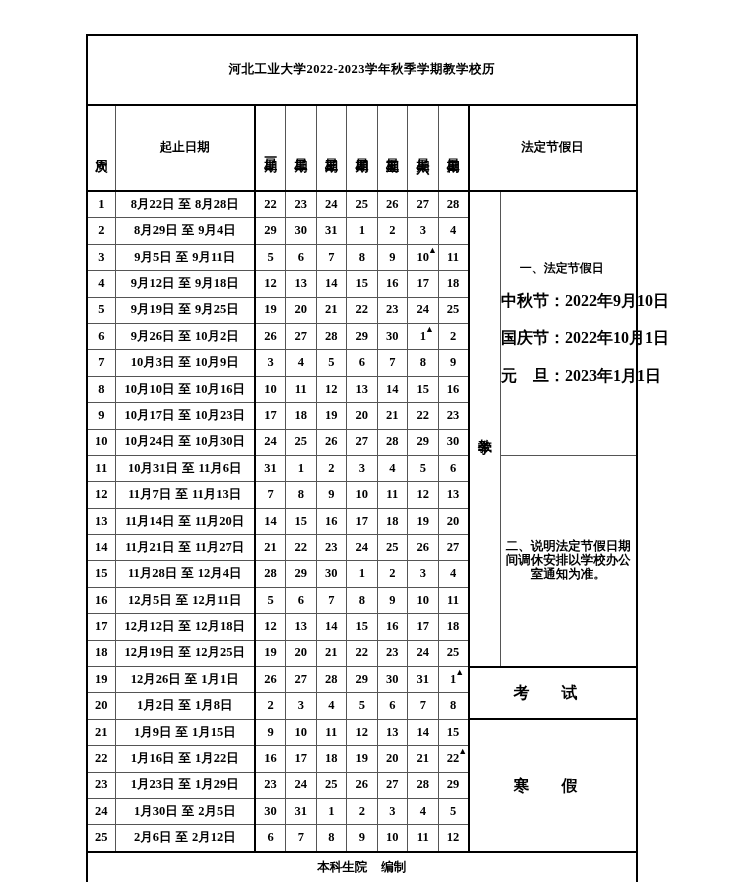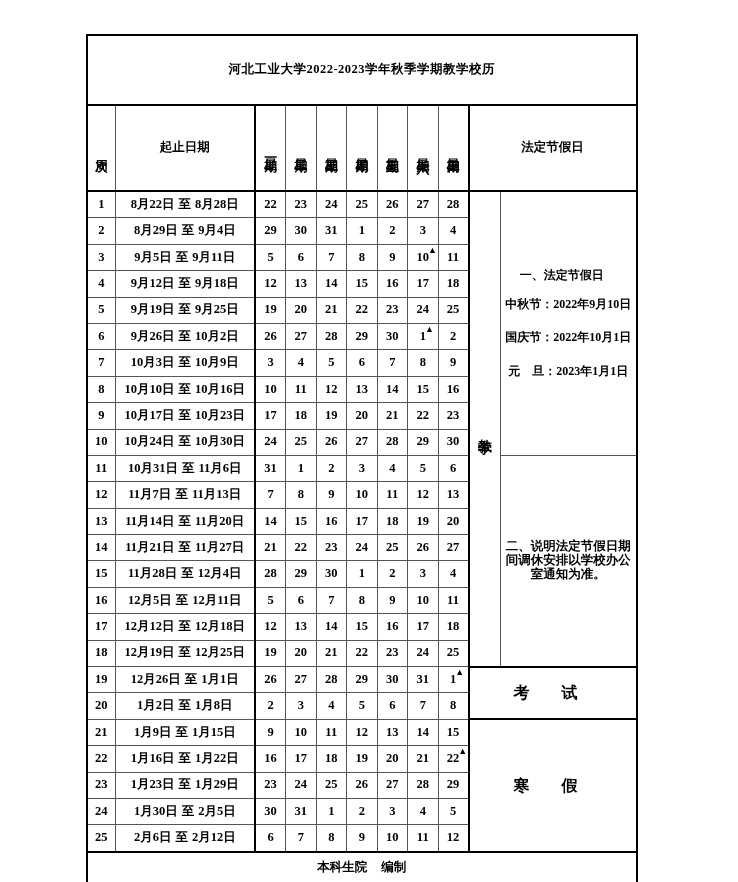--- a/index.html
+++ b/index.html
@@ -131,21 +131,21 @@
     line-height: 1.25;
   }
   .notes-cell .nh {
     display: block;
     margin: 0 13px 16px 0;
     font-size: 12px;
   }
   .notes-cell .nline {
     display: block;
     margin: 0 0 20px 0;
-    font-size: 12px;
+    font-size: 16px;
     white-space: nowrap;
   }
   .notes-cell .nline.last { margin-bottom: 0; }
   .notes-cell-2 {
     text-align: left;
     vertical-align: top;
     padding: 10px 8px 8px 10px;
     font-size: 12.5px;
     font-weight: bold;
     border-radius: 28px;

